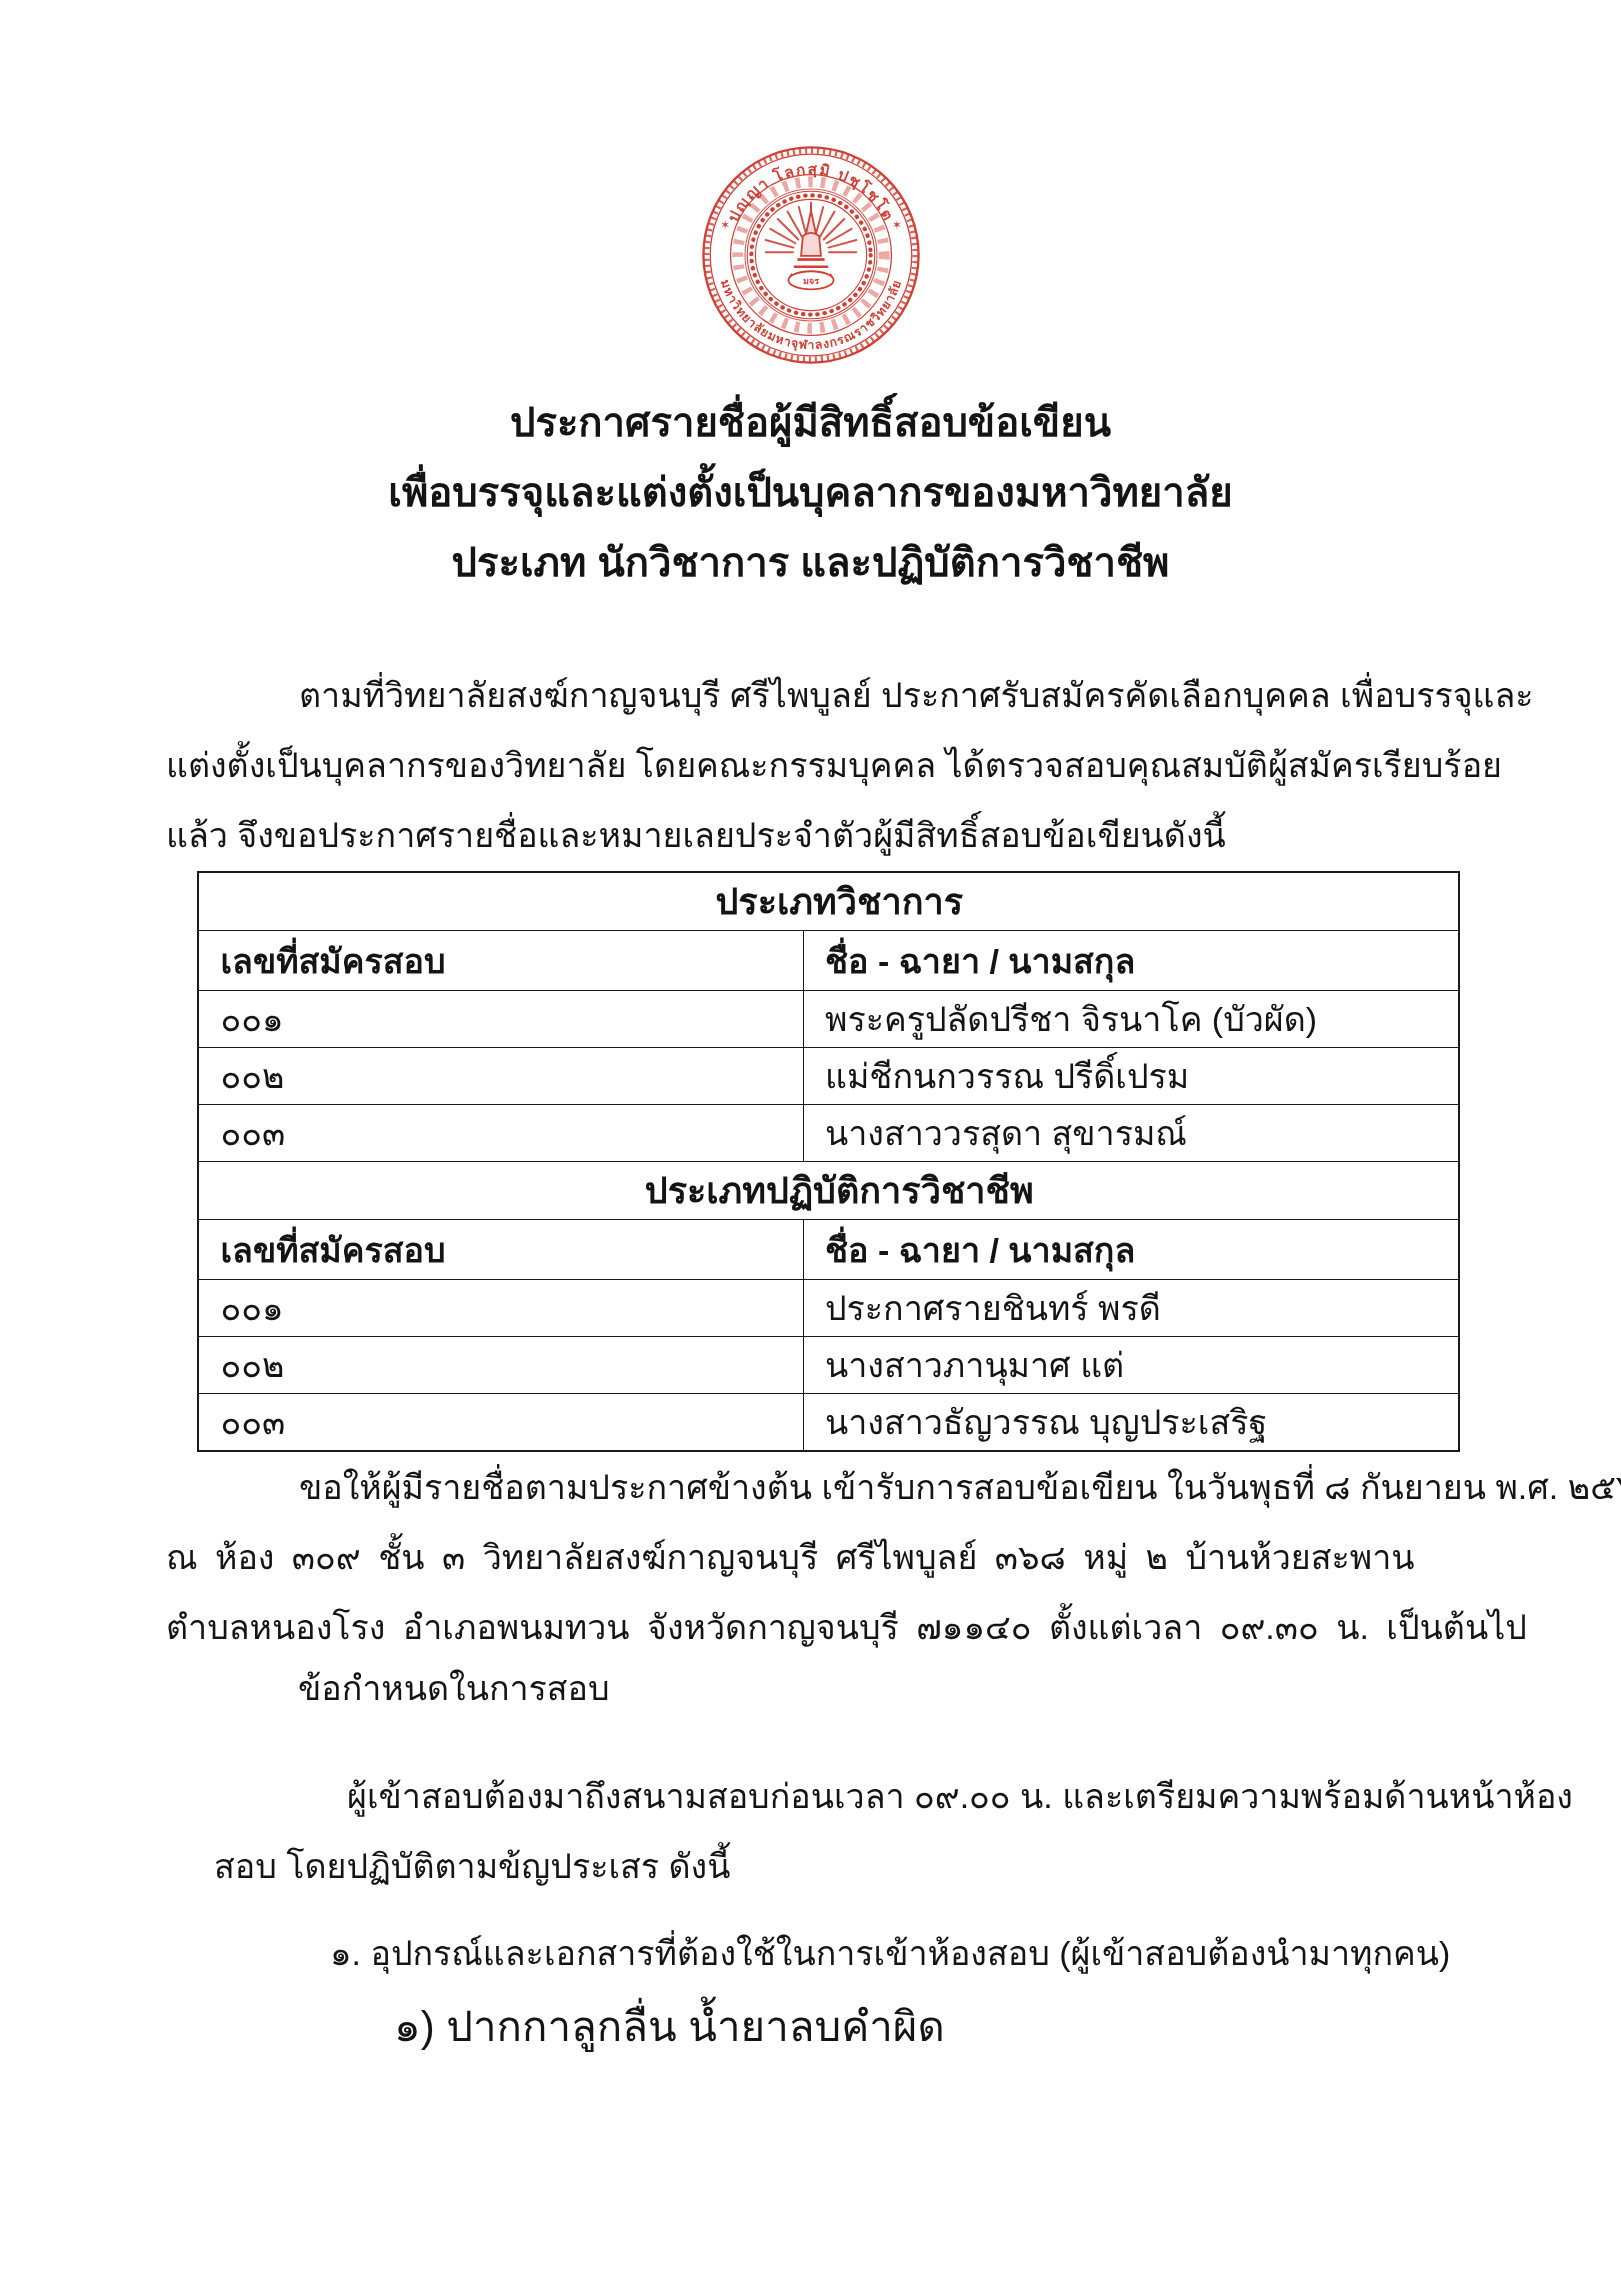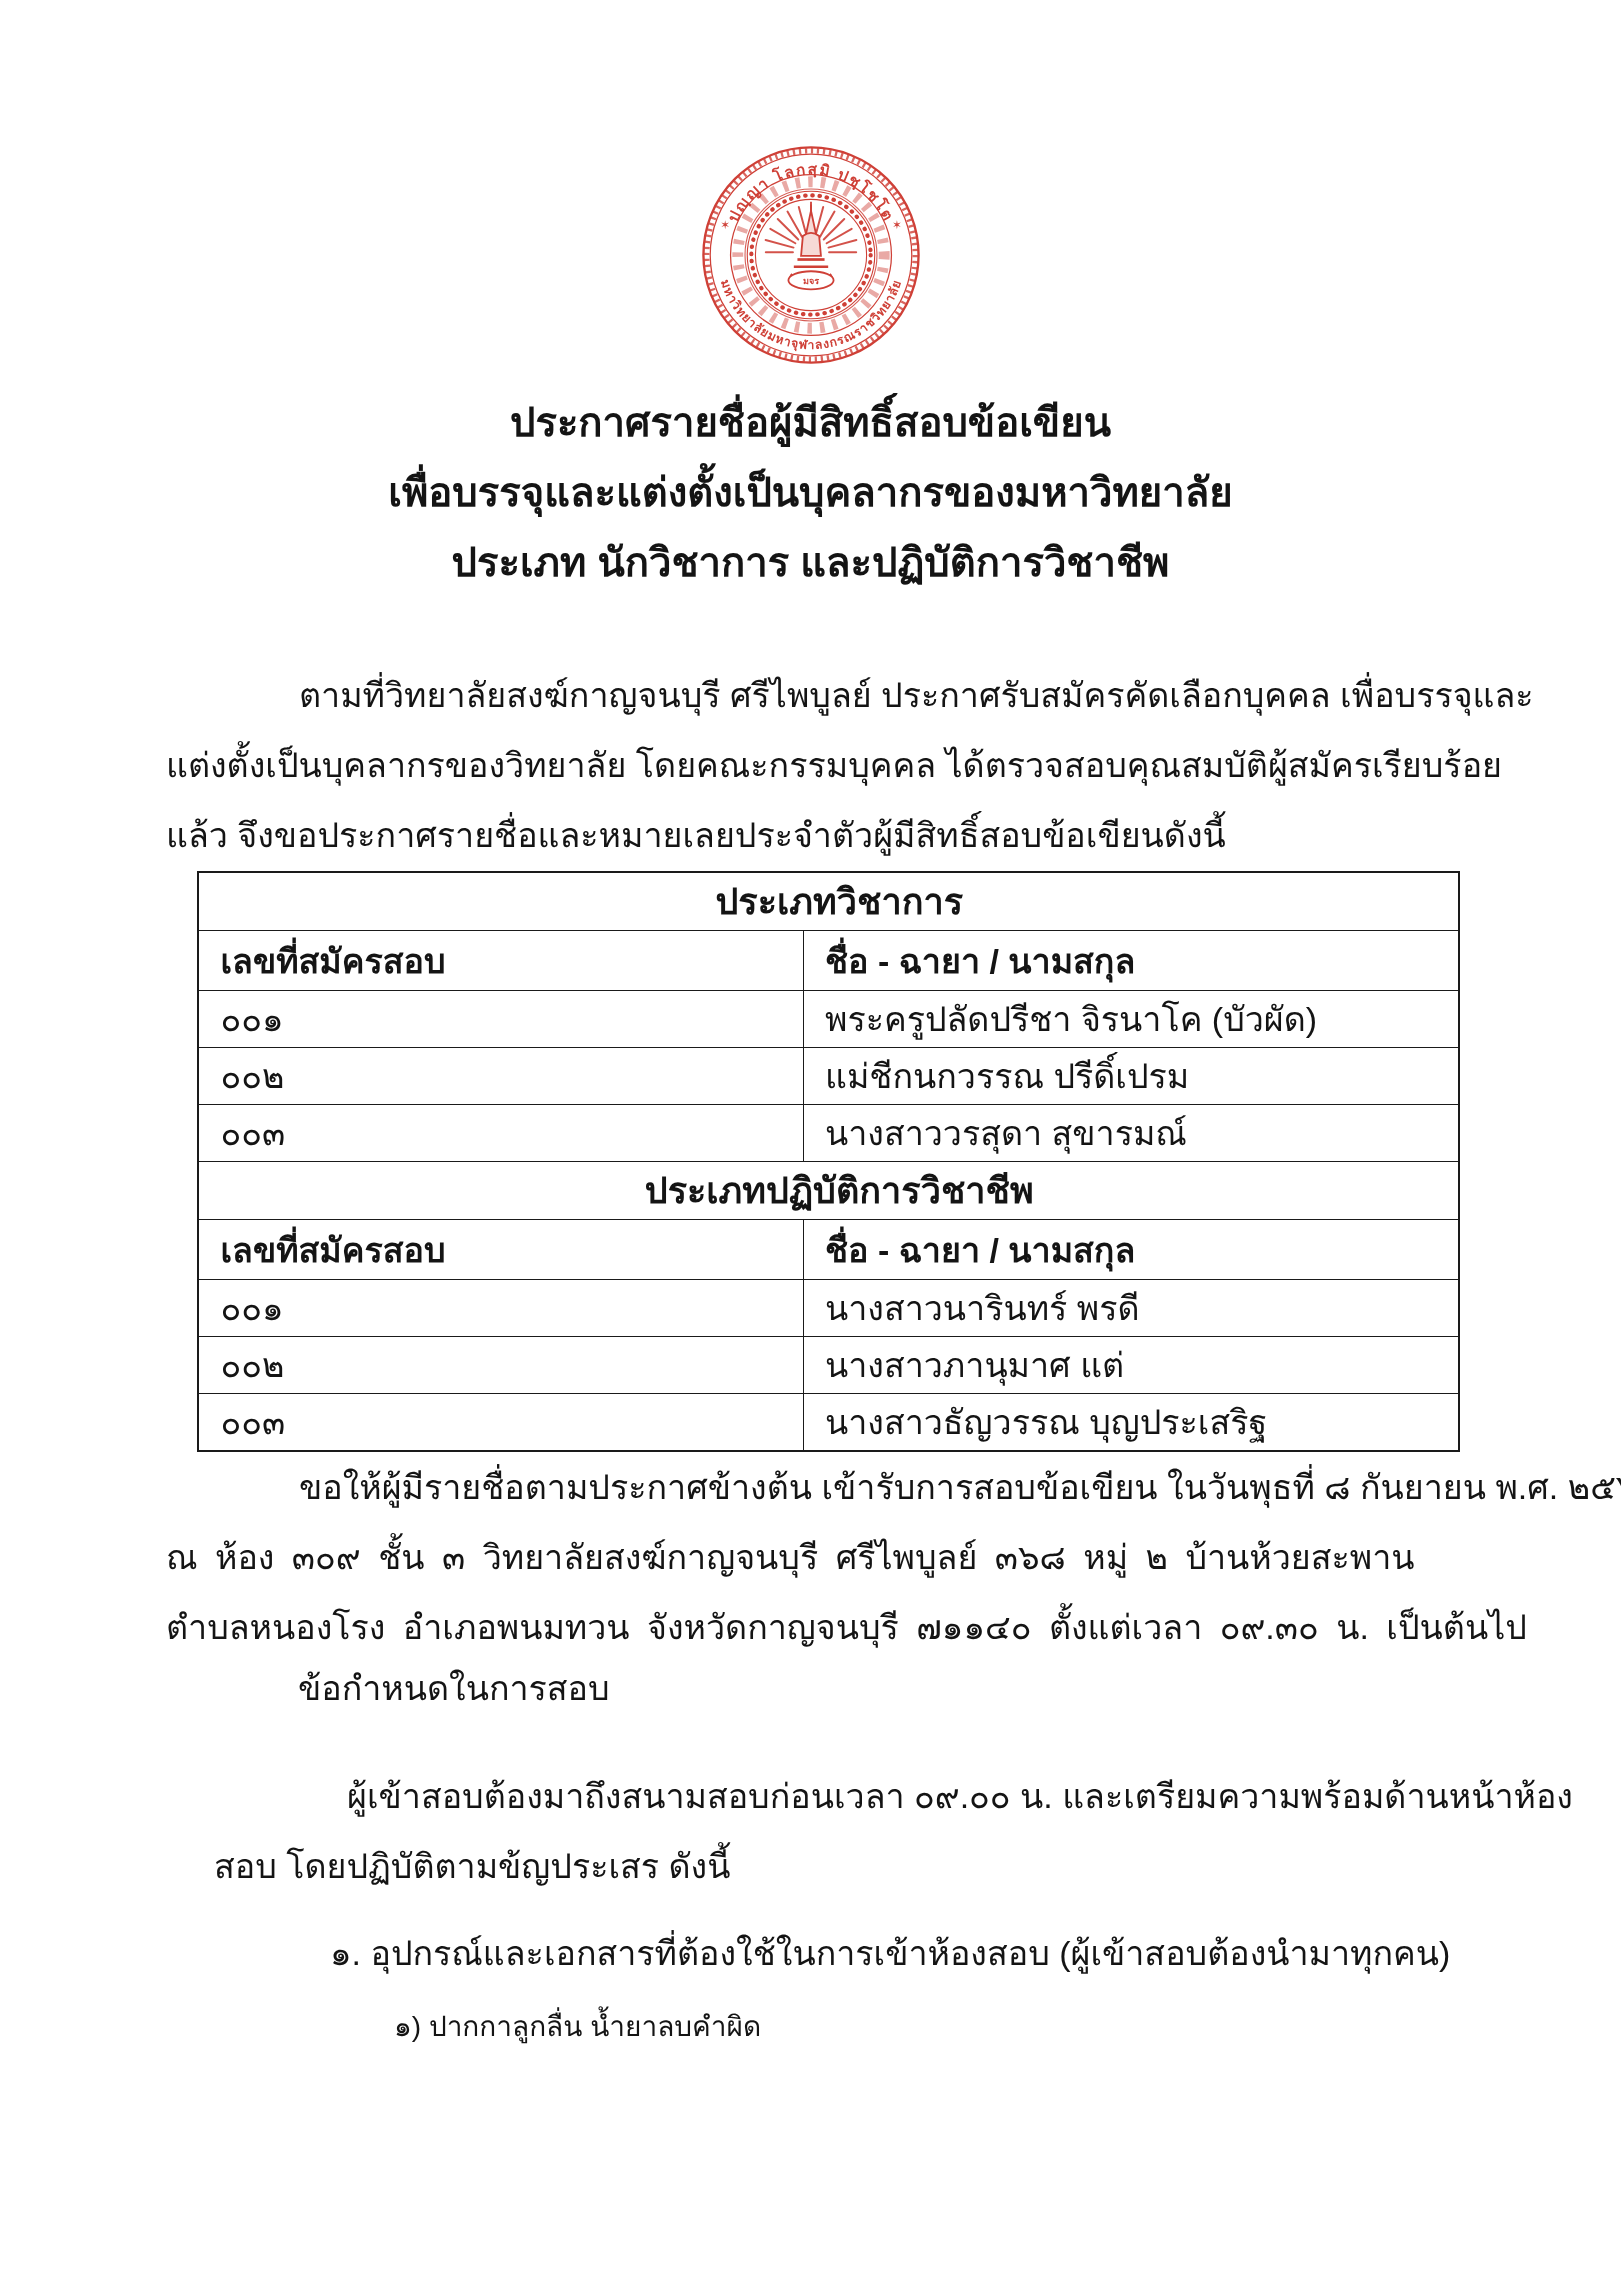--- a/index.html
+++ b/index.html
@@ -25,21 +25,21 @@
   .spread{word-spacing:8px;}
 
   .intro{top:660px;}
   .schedule{top:1452px;}
   .rules-intro{top:1761px;margin-left:48px;}
 
   .rules-heading{
     position:absolute;left:298px;top:1653px;font-size:34px;line-height:70px;white-space:nowrap;
   }
   .list-item{position:absolute;left:330px;top:1918px;font-size:34px;line-height:70px;white-space:nowrap;}
-  .list-subitem{position:absolute;left:394px;top:1992px;font-size:28px;line-height:70px;white-space:nowrap;}
+  .list-subitem{position:absolute;left:394px;top:1992px;font-size:42px;line-height:70px;white-space:nowrap;}
 
   table.applicants{
     position:absolute;left:197px;top:871px;
     width:1261px;border-collapse:collapse;
     border:2.7px solid #1a1a1a;
     font-size:34px;
     table-layout:fixed;
   }
   table.applicants td{
     border:1.8px solid #1a1a1a;
@@ -152,21 +152,21 @@
       </tr>
       <tr>
         <td class="sec" colspan="2">ประเภทปฏิบัติการวิชาชีพ</td>
       </tr>
       <tr>
         <td class="colhead">เลขที่สมัครสอบ</td>
         <td class="colhead">ชื่อ - ฉายา / นามสกุล</td>
       </tr>
       <tr>
         <td class="cell">๐๐๑</td>
-        <td class="cell">นางสาวนารินทร์ พรดี</td>
+        <td class="cell">ประกาศรายชินทร์ พรดี</td>
       </tr>
       <tr>
         <td class="cell">๐๐๒</td>
         <td class="cell">นางสาวภานุมาศ แต่</td>
       </tr>
       <tr>
         <td class="cell">๐๐๓</td>
         <td class="cell">นางสาวธัญวรรณ บุญประเสริฐ</td>
       </tr>
     </tbody>

